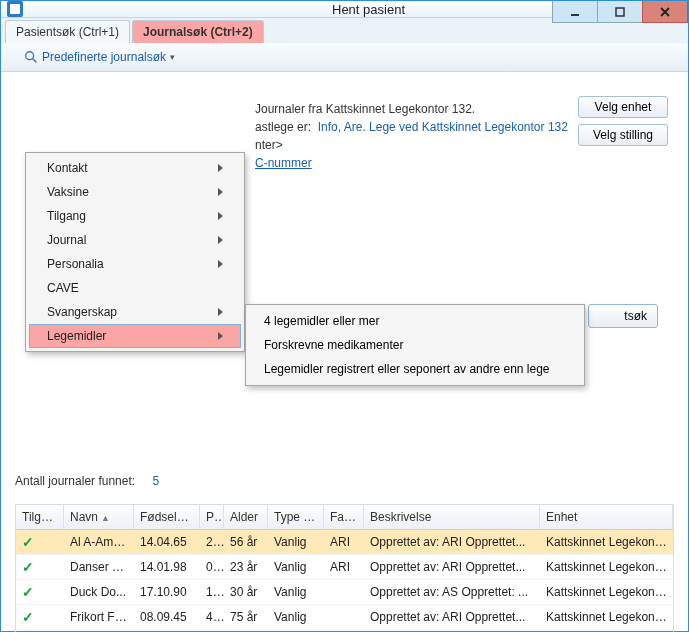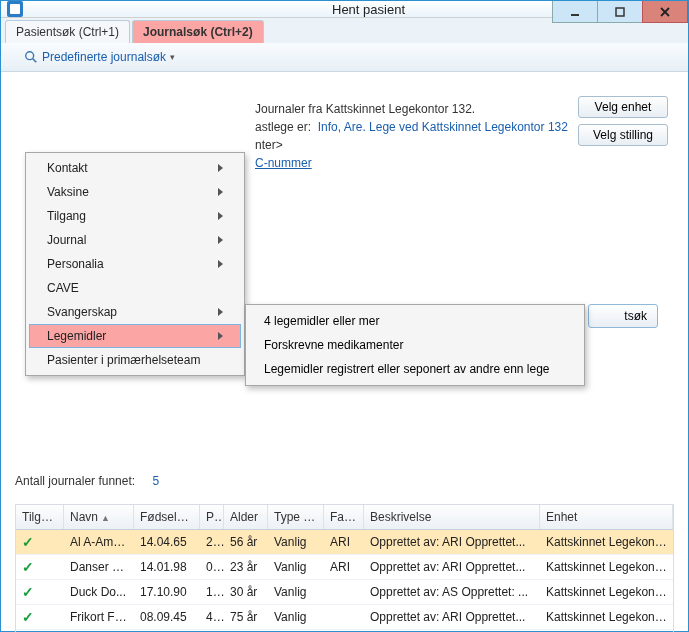--- a/index.html
+++ b/index.html
@@ -133,23 +133,20 @@
           <span>CAVE</span>
         </div>
       <div class="mi">
           <span>Svangerskap</span>
           <span class="arrow-r"></span>
         </div>
       <div class="mi hover">
           <span>Legemidler</span>
           <span class="arrow-r"></span>
         </div>
-      <div class="mi">
-          <span>Pasienter i primærhelseteam</span>
-        </div>
     </div>
 
     <div class="submenu">
       <div class="mi">4 legemidler eller mer</div>
       <div class="mi">Forskrevne medikamenter</div>
       <div class="mi">Legemidler registrert eller seponert av andre enn lege</div>
     </div>
 
     <div class="count-row">
       <span>Antall journaler funnet:</span>

